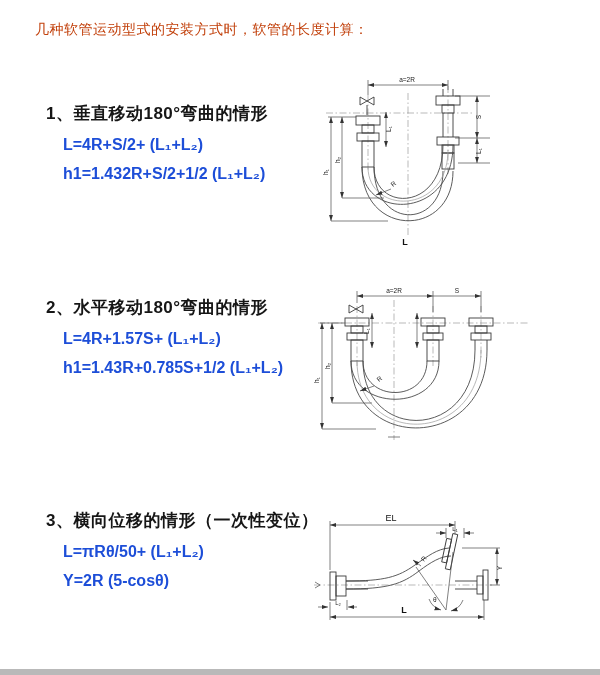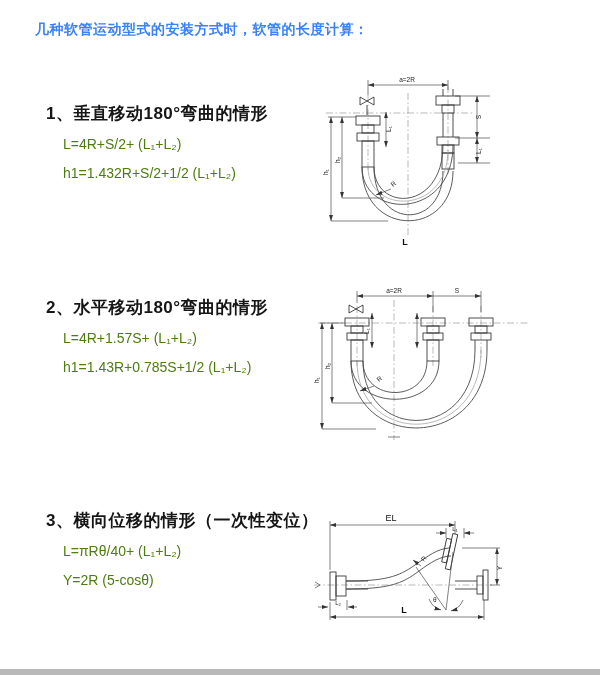--- a/index.html
+++ b/index.html
@@ -1,26 +1,26 @@
 <!DOCTYPE html>
 <html><head>
 <meta charset="utf-8">
 <style>
   html,body{margin:0;padding:0;}
   body{
     width:600px;height:675px;background:#ffffff;position:relative;overflow:hidden;
     font-family:"Liberation Sans","DejaVu Sans",sans-serif;color:#1f1f1f;
   }
   .title{
-    position:absolute;left:35px;top:21px;font-size:14px;font-weight:bold;
-    letter-spacing:0.5px;color:#3b82f6;white-space:nowrap;
+    position:absolute;left:35px;top:21px;font-size:14px;font-weight:normal;
+    letter-spacing:0.5px;color:#c2410c;white-space:nowrap;
   }
   .section{position:absolute;left:46px;}
   .sec-heading{font-size:17px;font-weight:bold;color:#161616;margin:0 0 11px 0;white-space:nowrap;letter-spacing:0.5px;}
-  .formula{font-size:14px;font-weight:400;color:#4d7c0f;margin:0 0 12px 17px;line-height:17px;white-space:nowrap;}
+  .formula{font-size:16px;font-weight:700;color:#1d4ed8;margin:0 0 12px 17px;line-height:17px;white-space:nowrap;}
   #sec1{top:102px;}
   #sec2{top:296px;}
   #sec3{top:509px;}
   .diag{position:absolute;}
   #d1{left:312px;top:70px;}
   #d2{left:310px;top:282px;}
   #d3{left:300px;top:505px;}
   .pline{stroke:#3a3a3a;stroke-width:0.9;fill:none;}
   .dline{stroke:#4a4a4a;stroke-width:0.7;fill:none;}
   .cline{stroke:#8a8a8a;stroke-width:0.6;fill:none;stroke-dasharray:7 2.5 1.5 2.5;}
@@ -43,21 +43,21 @@
 </div>
 
 <div class="section" id="sec2">
   <div class="sec-heading">2、水平移动180°弯曲的情形</div>
   <div class="formula">L=4R+1.57S+ (L₁+L₂)</div>
   <div class="formula">h1=1.43R+0.785S+1/2 (L₁+L₂)</div>
 </div>
 
 <div class="section" id="sec3">
   <div class="sec-heading">3、横向位移的情形（一次性变位）</div>
-  <div class="formula">L=πRθ/40+ (L₁+L₂)</div>
+  <div class="formula">L=πRθ/50+ (L₁+L₂)</div>
   <div class="formula">Y=2R (5-cosθ)</div>
 </div>
 
 <svg id="d1" class="diag" width="260" height="185" viewBox="312 70 260 185">
   <defs>
     <marker id="a1" viewBox="0 0 8 8" refX="7.4" refY="4" markerWidth="7" markerHeight="7" markerUnits="userSpaceOnUse" orient="auto-start-reverse">
       <path d="M0,1.6 L7.4,4 L0,6.4 Z" fill="#333"></path>
     </marker>
     <pattern id="h1p" width="3.5" height="3.5" patternUnits="userSpaceOnUse" patternTransform="rotate(45)">
       <line x1="0" y1="0" x2="0" y2="3.5" stroke="#777" stroke-width="0.7"></line>

